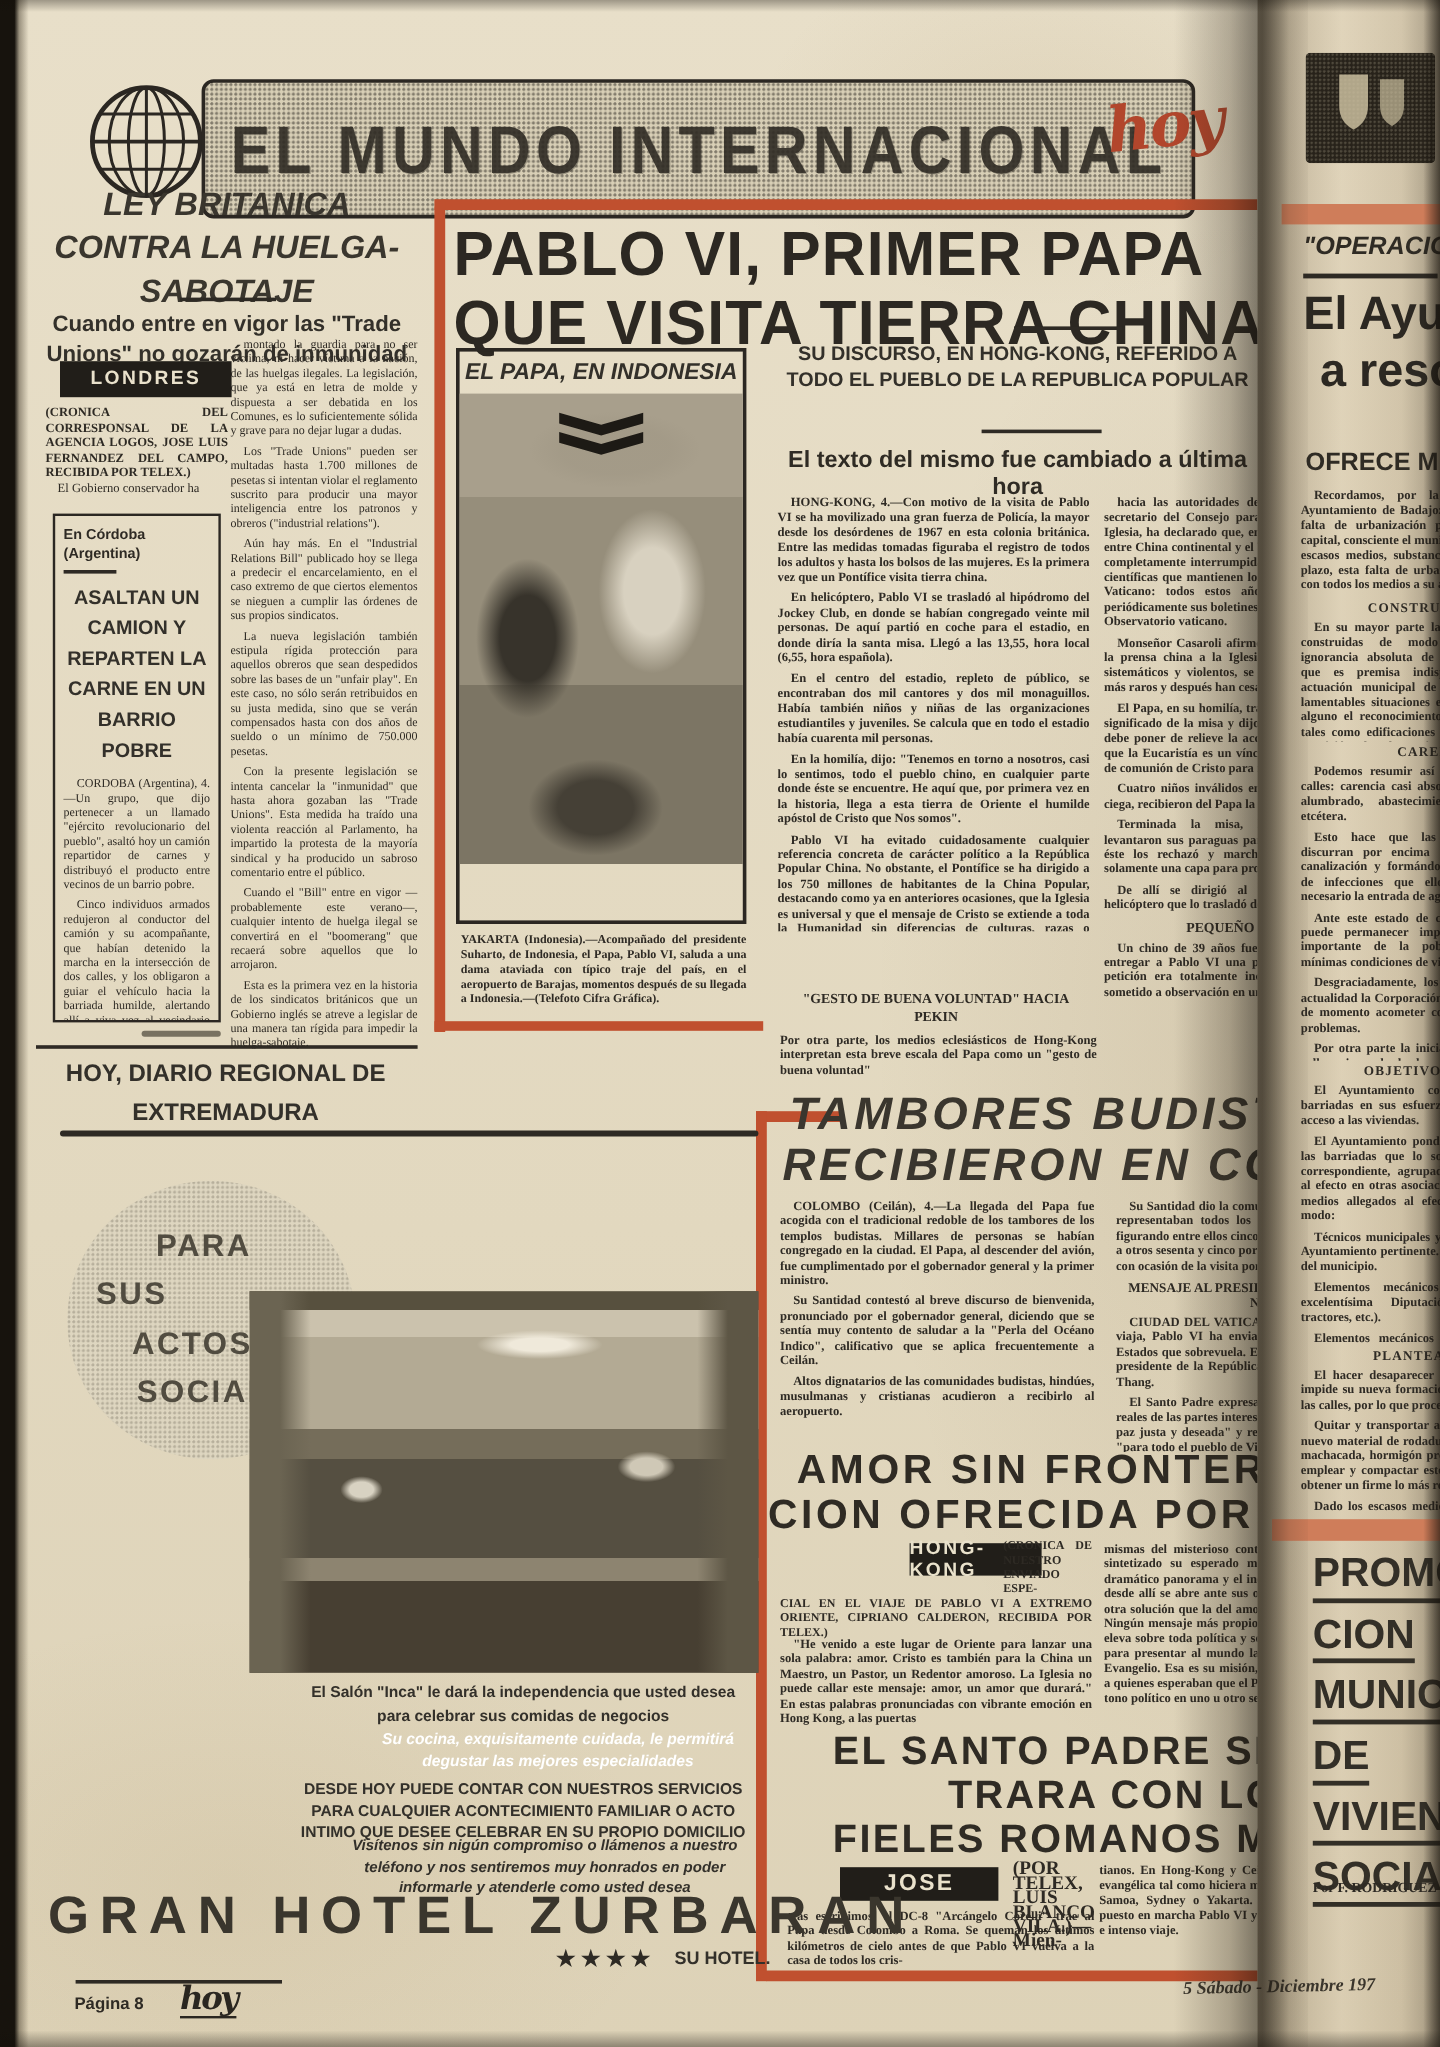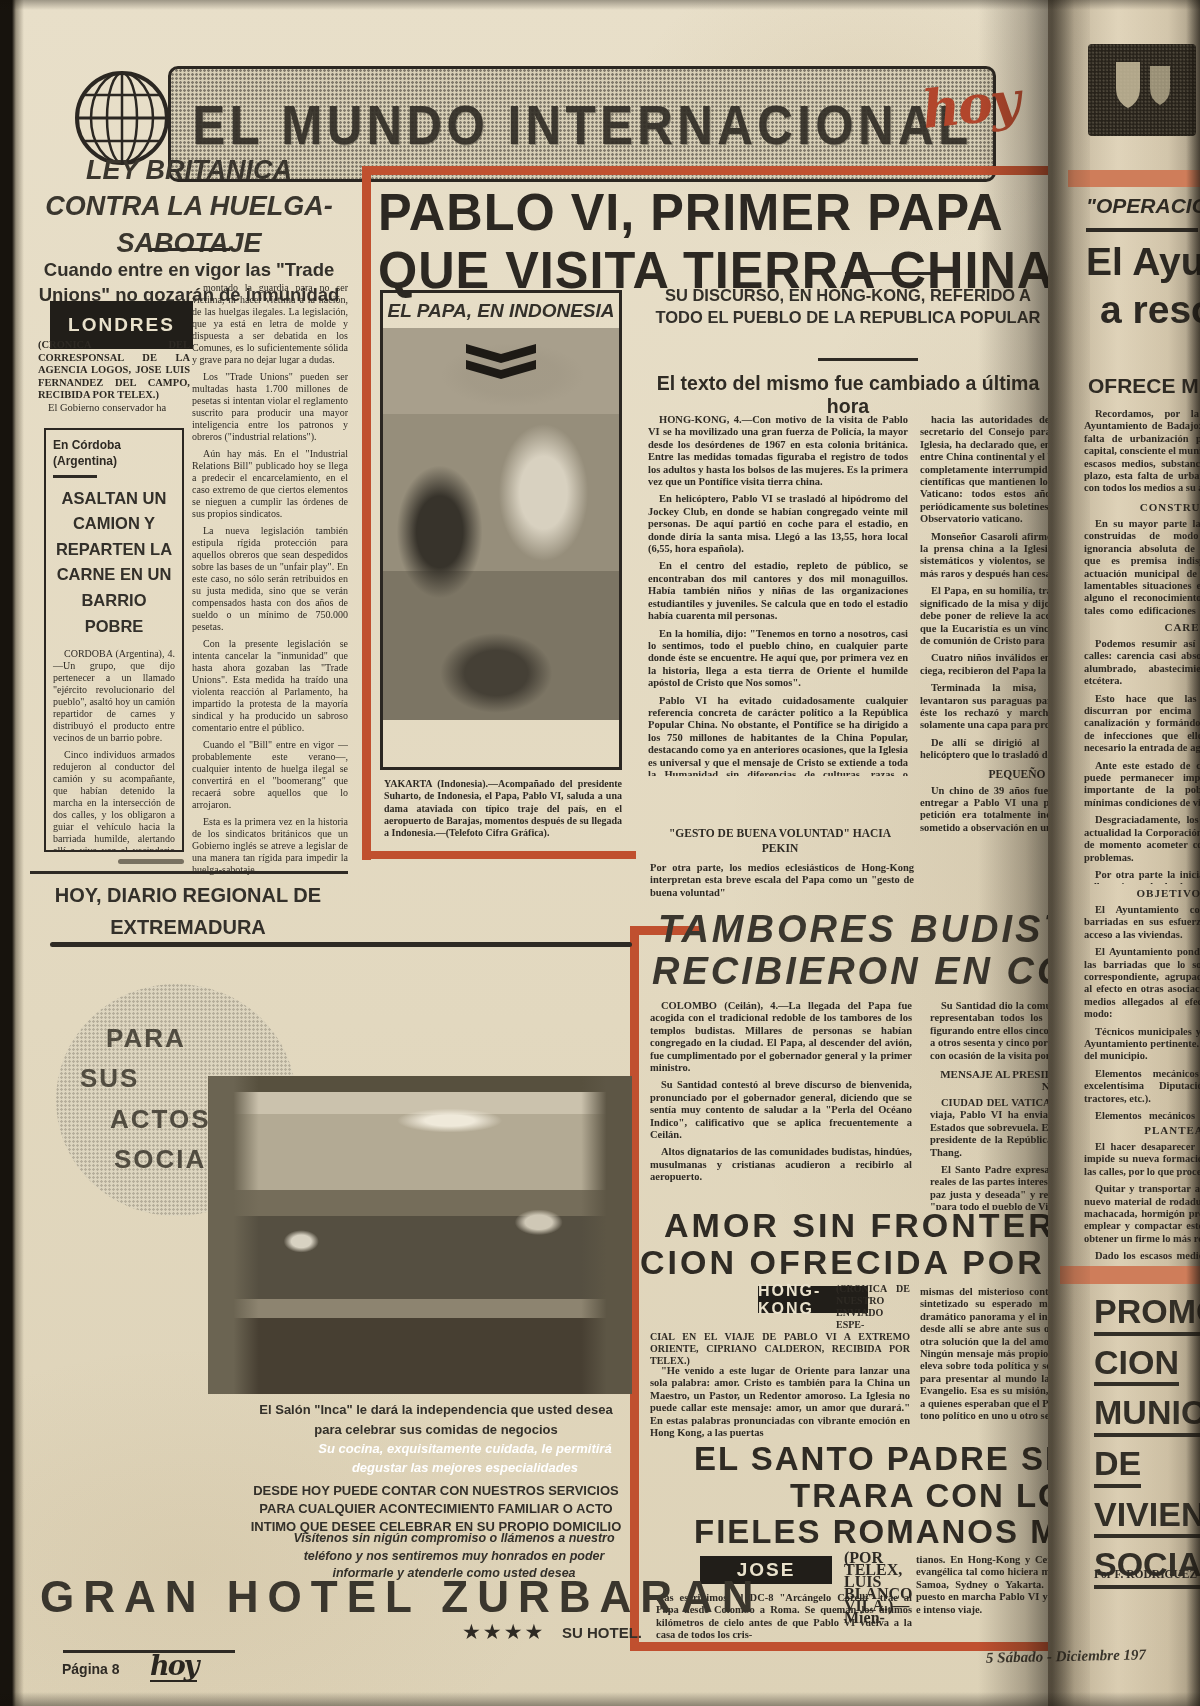--- a/index.html
+++ b/index.html
@@ -92,21 +92,21 @@
       </svg>
     </div>
     <div class="abs halftone" style="left:168px;top:66px;width:822px;height:110px;border:3px solid #2b2722;border-radius:10px;display:flex;align-items:center;justify-content:center;">
       <span class="sans" style="font-weight:800;font-size:56px;letter-spacing:5px;color:#2f2b24;transform:scaleX(.88);white-space:nowrap;opacity:.9;text-shadow:1px 1px 0 rgba(30,26,20,.35);">EL MUNDO INTERNACIONAL</span>
     </div>
     <div class="abs i" style="left:922px;top:74px;font-family:'DejaVu Serif',serif;font-weight:700;font-size:52px;color:#b2462c;transform:rotate(-6deg);letter-spacing:-2px;">hoy</div>
 
     <div class="abs headline-it ctr" style="left:28px;top:152px;width:322px;font-size:27px;line-height:1.35;white-space:normal;letter-spacing:0;">LEY BRITANICA CONTRA LA HUELGA-SABOTAJE</div>
     <div class="abs rule" style="left:150px;top:248px;width:80px;height:3px;"></div>
     <div class="abs sans b ctr" style="left:22px;top:258px;width:334px;font-size:18.5px;line-height:1.35;color:#33302a;">Cuando entre en vigor las "Trade Unions" no gozarán de inmunidad</div>
-    <div class="abs blackbox" style="left:50px;top:301px;width:143px;height:48px;font-size:19px;">LONDRES</div>
+    <div class="abs blackbox" style="left:50px;top:301px;width:143px;height:30px;font-size:16px;">LONDRES</div>
     <div class="abs b just" style="left:38px;top:339px;width:152px;font-size:10.5px;line-height:12.5px;">(CRONICA DEL CORRESPONSAL DE LA AGENCIA LOGOS, JOSE LUIS FERNANDEZ DEL CAMPO, RECIBIDA POR TELEX.)</div>
     <div class="abs" style="left:38px;top:402px;width:152px;font-size:10.5px;text-indent:10px;">El Gobierno conservador ha</div>
 
     <div class="abs" style="left:44px;top:428px;width:140px;height:424px;border:2.5px solid #2b2722;padding:8px 7px;box-sizing:border-box;overflow:hidden;">
       <div class="sans b" style="font-size:12px;line-height:1.3;">En Córdoba (Argentina)</div>
       <div class="rule" style="width:44px;height:2.5px;margin:6px 0 8px;"></div>
       <div class="sans ctr" style="font-weight:800;font-size:16.5px;line-height:1.55;color:#33302a;">ASALTAN UN CAMION Y REPARTEN LA CARNE EN UN BARRIO POBRE</div>
       <div class="bodycol just body-sm" style="margin-top:9px;">
           <p>CORDOBA (Argentina), 4.—Un grupo, que dijo pertenecer a un llamado "ejército revolucionario del pueblo", asaltó hoy un camión repartidor de carnes y distribuyó el producto entre vecinos de un barrio pobre.</p>
           <p>Cinco individuos armados redujeron al conductor del camión y su acompañante, que habían detenido la marcha en la intersección de dos calles, y los obligaron a guiar el vehículo hacia la barriada humilde, alertando allí a viva voz al vecindario sobre el reparto que se iba a hacer.—Efe.</p>
@@ -218,21 +218,21 @@
     <div class="abs blackbox" style="left:700px;top:1556px;width:132px;height:28px;font-size:19px;">JOSE</div>
     <div class="abs b just" style="left:844px;top:1552px;width:70px;font-size:16px;line-height:12px;">(POR TELEX, LUIS BLANCO VILA.)— Mien-</div>
     <div class="abs just body-md clip" style="left:656px;top:1592px;width:256px;height:52px;">tras escribimos, el DC-8 "Arcángelo Corelli" trae al Papa desde Colombo a Roma. Se queman los últimos kilómetros de cielo antes de que Pablo VI vuelva a la casa de todos los cris-</div>
     <div class="abs clip" style="left:916px;top:1554px;width:132px;height:92px;">
       <div class="inner262 just body-md">tianos. En Hong-Kong y Ceilán ha sembrado la semilla evangélica tal como hiciera meses atrás en Dacca, Manila, Samoa, Sydney o Yakarta. La Iglesia viajera, que ha puesto en marcha Pablo VI y que se corona con este largo e intenso viaje.</div>
     </div>
 
     <div class="abs" style="left:50px;top:942px;width:582px;height:5px;background:#2e2a24;border-radius:3px;"></div>
     <div class="abs dots-light" style="left:56px;top:984px;width:240px;height:232px;border-radius:50%;padding-top:34px;box-sizing:border-box;">
       <div class="sans" style="font-weight:800;font-size:26px;letter-spacing:2px;color:#514c40;line-height:1.55;">
-        <div style="margin-left:50px;">PARA</div>
+        <div style="margin-left:74px;">PARA</div>
         <div style="margin-left:24px;">SUS</div>
         <div style="margin-left:54px;">ACTOS</div>
         <div style="margin-left:58px;">SOCIALES</div>
       </div>
     </div>
     <div class="abs hotel-photo" style="left:208px;top:1076px;width:424px;height:318px;"></div>
     <div class="abs dots-light" style="left:56px;top:984px;width:240px;height:232px;border-radius:50%;opacity:0;"></div>
 
     <div class="abs sans b ctr" style="left:248px;top:1400px;width:376px;font-size:13px;line-height:1.5;color:#33302a;">El Salón "Inca" le dará la independencia que usted desea para celebrar sus comidas de negocios</div>
     <div class="abs sans b i ctr" style="left:300px;top:1440px;width:330px;font-size:13px;line-height:1.45;color:#ffffff;">Su cocina, exquisitamente cuidada, le permitirá degustar las mejores especialidades</div>

